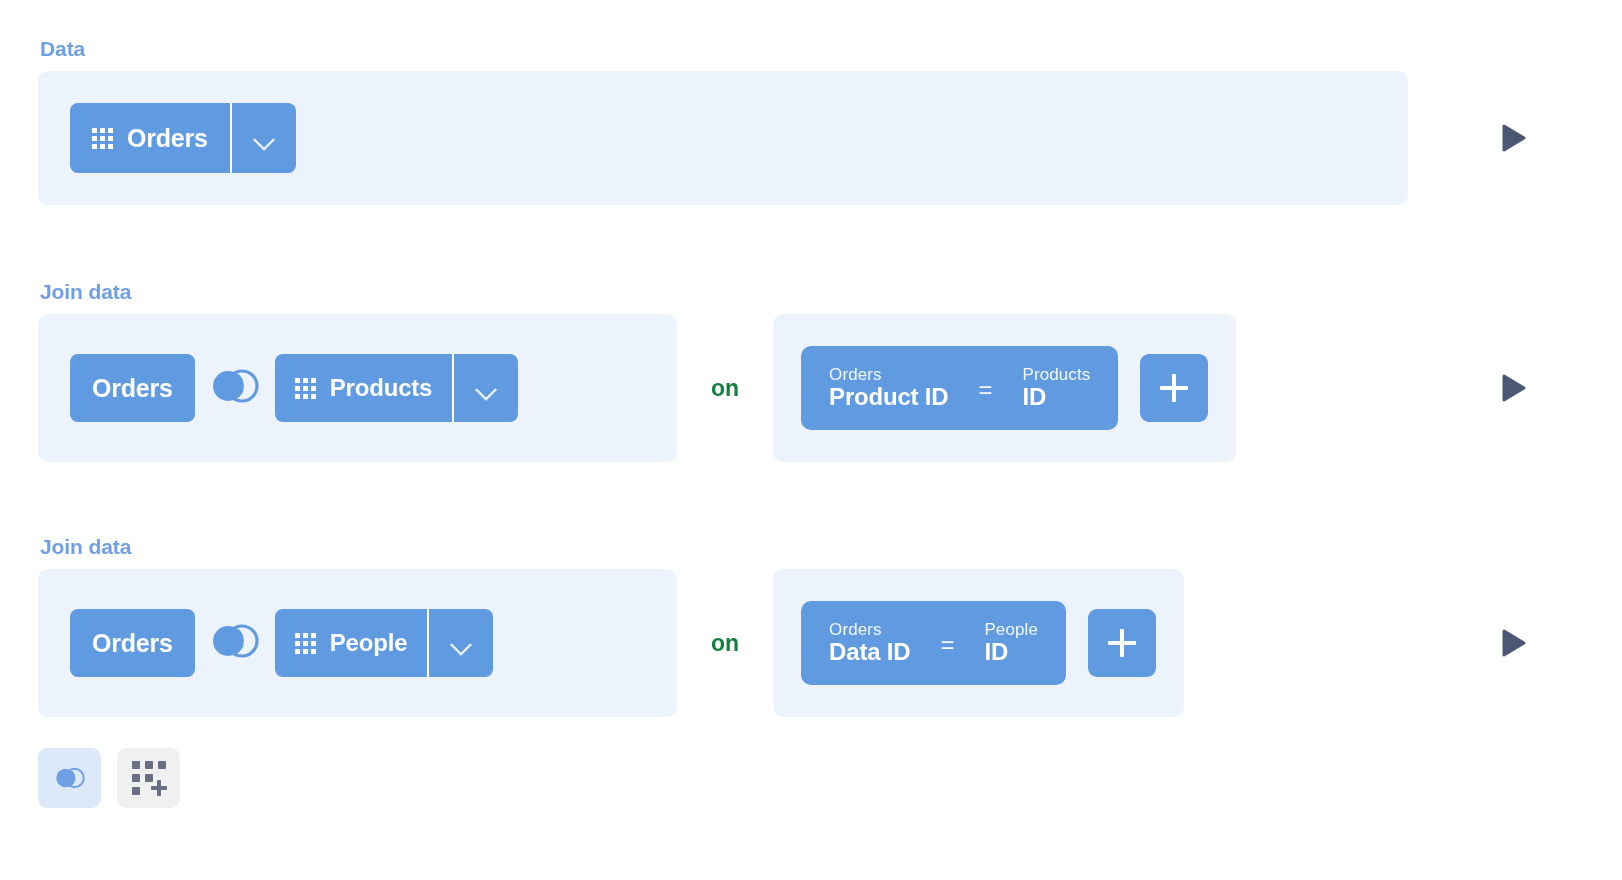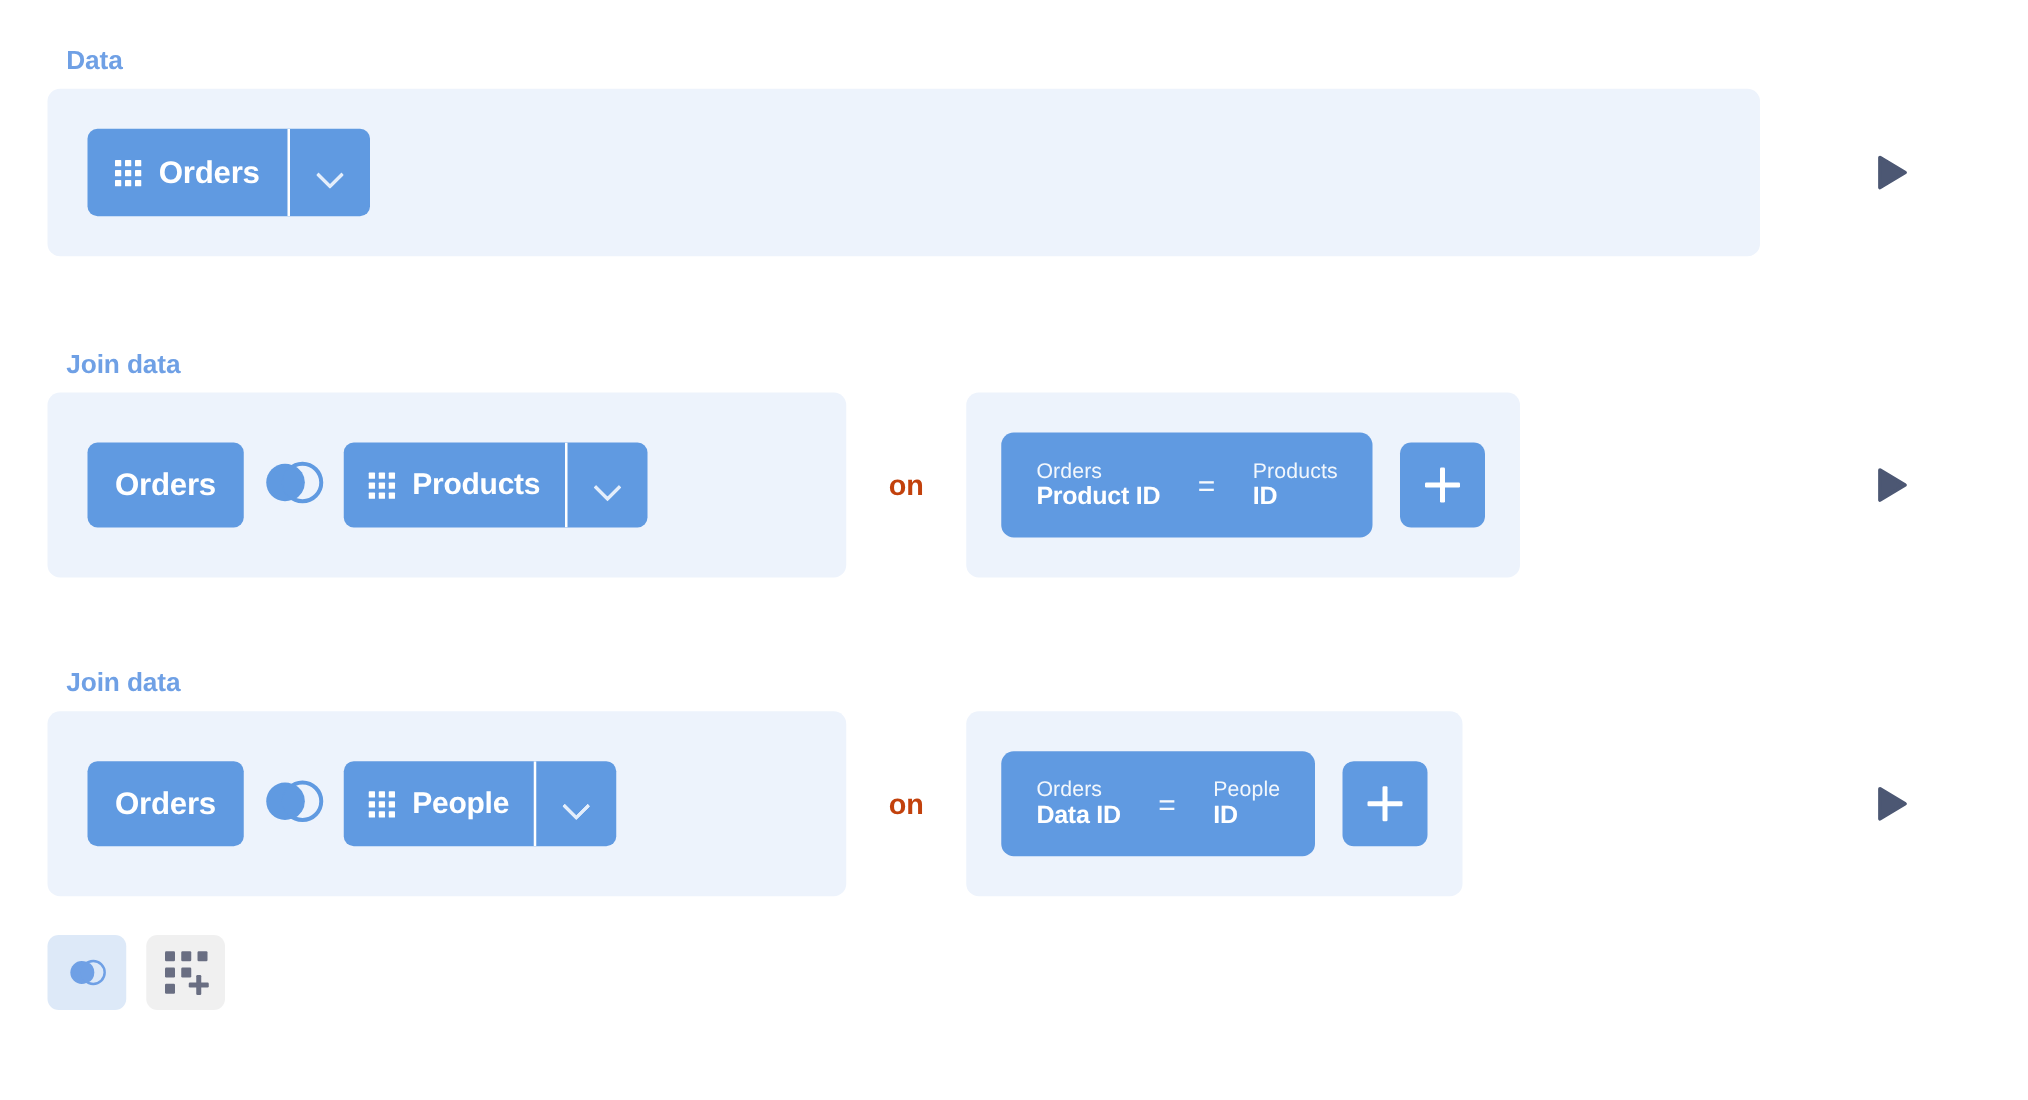--- a/index.html
+++ b/index.html
@@ -27,21 +27,21 @@
   
   .section {
     position: absolute;
     left: 38px;
   }
   .section-label {
     font-size: 21px;
     font-weight: bold;
     color: #6fa0e5;
     letter-spacing: -0.1px;
-    margin: 0 0 12px 15px;
+    margin: 0 0 12px 2px;
     line-height: 1;
     user-select: none;
   }
   .section-body {
     position: relative;
     display: flex;
     align-items: center;
   }
 
   
@@ -152,21 +152,21 @@
   
   .venn {
     flex: none;
     margin: 0 14px;
   }
 
   
   .on-label {
     font-size: 23px;
     font-weight: bold;
-    color: #c2410c;
+    color: #15803d;
     align-self: center;
     margin: 0 34px;
     user-select: none;
   }
 
   
   .cond-chip {
     background: #609ae1;
     border-radius: 10px;
     display: flex;
@@ -182,21 +182,21 @@
     line-height: 1.12;
   }
   .cond-table {
     font-size: 17px;
     color: #ffffff;
     opacity: 0.92;
     font-weight: normal;
     letter-spacing: 0.1px;
   }
   .cond-field {
-    font-size: 20px;
+    font-size: 24px;
     color: #ffffff;
     font-weight: bold;
     letter-spacing: -0.2px;
     white-space: nowrap;
   }
   .cond-eq {
     font-size: 24px;
     color: #ffffff;
     font-weight: normal;
     opacity: 0.95;

